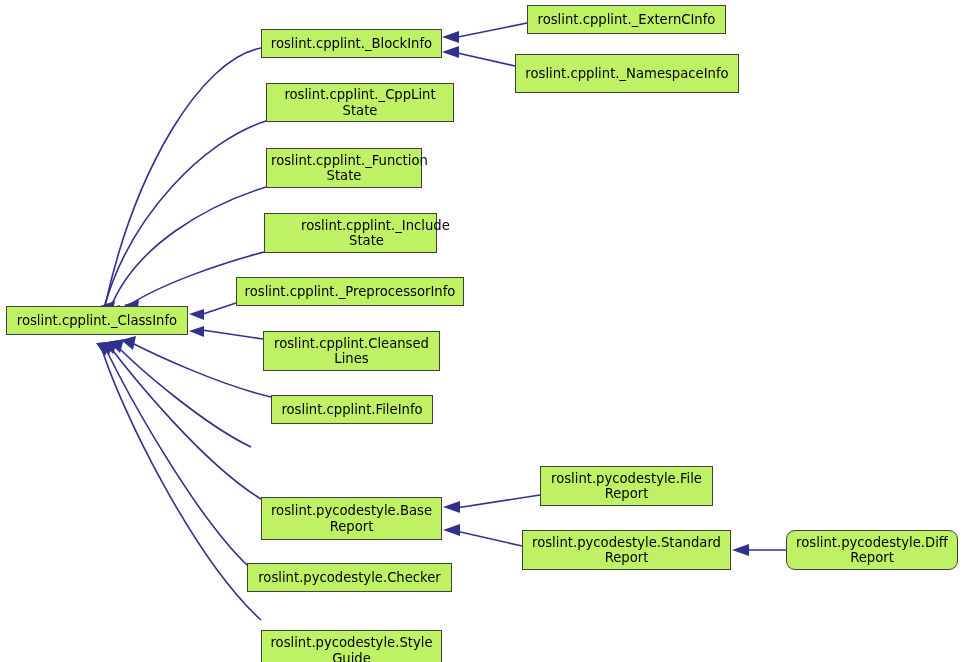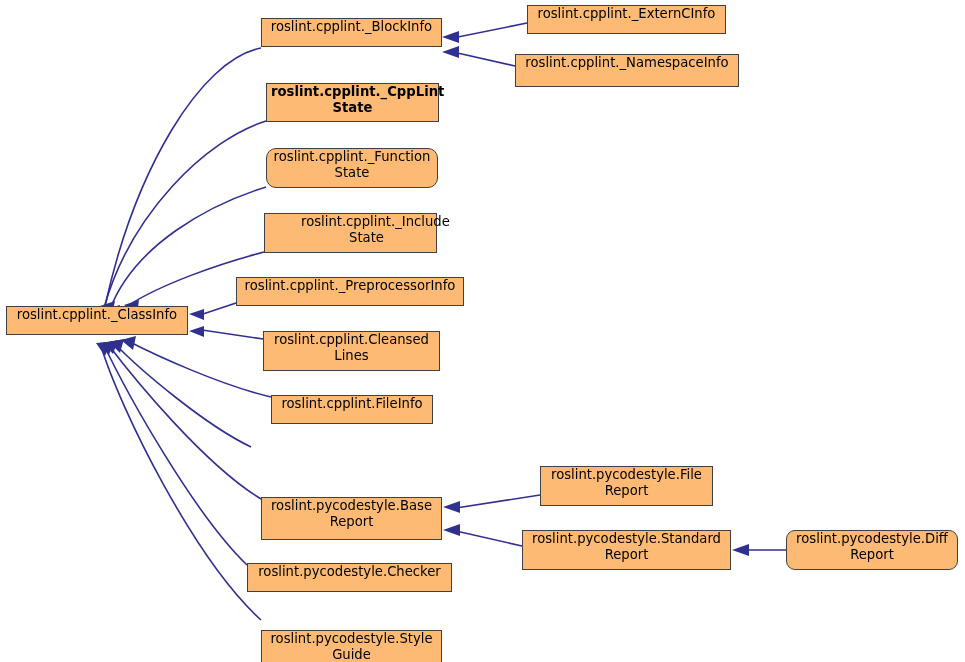--- a/index.html
+++ b/index.html
@@ -19,24 +19,24 @@
     position: absolute;
     left: 0;
     top: 0;
     width: 965px;
     height: 662px;
     pointer-events: none;
   }
   .node {
     position: absolute;
     box-sizing: border-box;
-    background: #fdba74;
+    background: #bef264;
     border: 1px solid #404040;
     display: flex;
-    align-items: flex-start;
+    align-items: center;
     justify-content: center;
     text-align: center;
     color: #000000;
     font-size: 13.2px;
     line-height: 15.5px;
     letter-spacing: 0px;
     z-index: 2;
     cursor: pointer;
   }
   .node .label {
@@ -94,38 +94,38 @@
       <polygon points="443,530 460,524 460,536"></polygon>
 
       <polygon points="732,550 749,544 749,556"></polygon>
     </g>
   </svg>
 
   <div class="node" style="left:6px; top:306px; width:182px; height:29px;">
     <span class="label">roslint.cpplint._ClassInfo</span>
   </div>
 
-  <div class="node" style="left:261px; top:18px; width:181px; height:29px;">
+  <div class="node" style="left:261px; top:29px; width:181px; height:29px;">
     <span class="label">roslint.cpplint._BlockInfo</span>
   </div>
 
   <div class="node" style="left:527px; top:5px; width:199px; height:29px;">
     <span class="label">roslint.cpplint._ExternCInfo</span>
   </div>
 
-  <div class="node" style="left:515px; top:54px; width:224px; height:33px;">
+  <div class="node" style="left:515px; top:54px; width:224px; height:39px;">
     <span class="label">roslint.cpplint._NamespaceInfo</span>
   </div>
 
-  <div class="node" style="left:266px; top:83px; width:173px; height:39px;font-weight:bold;">
+  <div class="node" style="left:266px; top:83px; width:188px; height:39px;">
     <span class="label">roslint.cpplint._CppLint
 State</span>
   </div>
 
-  <div class="node" style="left:266px; top:148px; width:172px; height:40px;border-radius:10px;">
+  <div class="node" style="left:266px; top:148px; width:156px; height:40px;">
     <span class="label">roslint.cpplint._Function
 State</span>
   </div>
 
   <div class="node" style="left:264px; top:213px; width:173px; height:40px;padding-left:32px;">
     <span class="label">roslint.cpplint._Include
 State</span>
   </div>
 
   <div class="node" style="left:263px; top:331px; width:177px; height:40px;">

